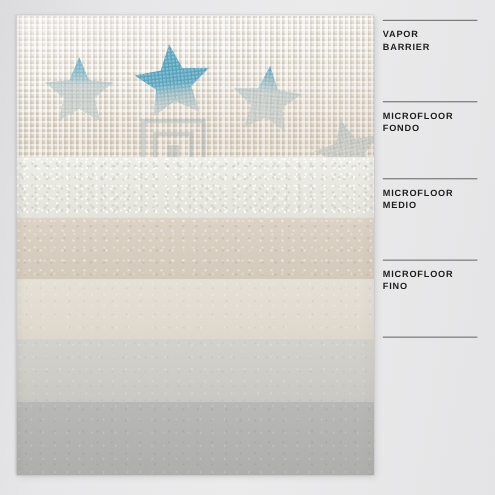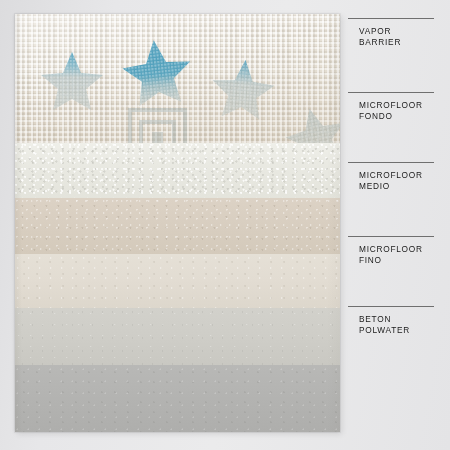--- a/index.html
+++ b/index.html
@@ -174,27 +174,26 @@
   }
   .rule {
     width: 86px;
     height: 1px;
     background: #6f6f6f;
     margin-bottom: 7px;
   }
   .label-text {
     font-family: "Liberation Sans", sans-serif;
     font-size: 8.3px;
-    font-weight: normal;
+    font-weight: bold;
     letter-spacing: 0.75px;
     line-height: 10.5px;
     color: #1b1b1b;
     text-transform: uppercase;
     white-space: pre-line;
-    margin-left: 11px;
   }
 </style>
 </head>
 <body>
 
 <div id="stage">
 
   <div id="sample-stack">
 
     <div class="layer" id="layer-mesh">
@@ -339,19 +338,17 @@
     </div>
 
     <div class="label-block" style="top:236px;">
       <div class="rule"></div>
       <div class="label-text">MICROFLOOR
 FINO</div>
     </div>
 
     <div class="label-block" style="top:306px;">
       <div class="rule"></div>
-      <div class="label-text">BETON
-POLWATER</div>
     </div>
 
   </div>
 
 </div>
 
 </body></html>

